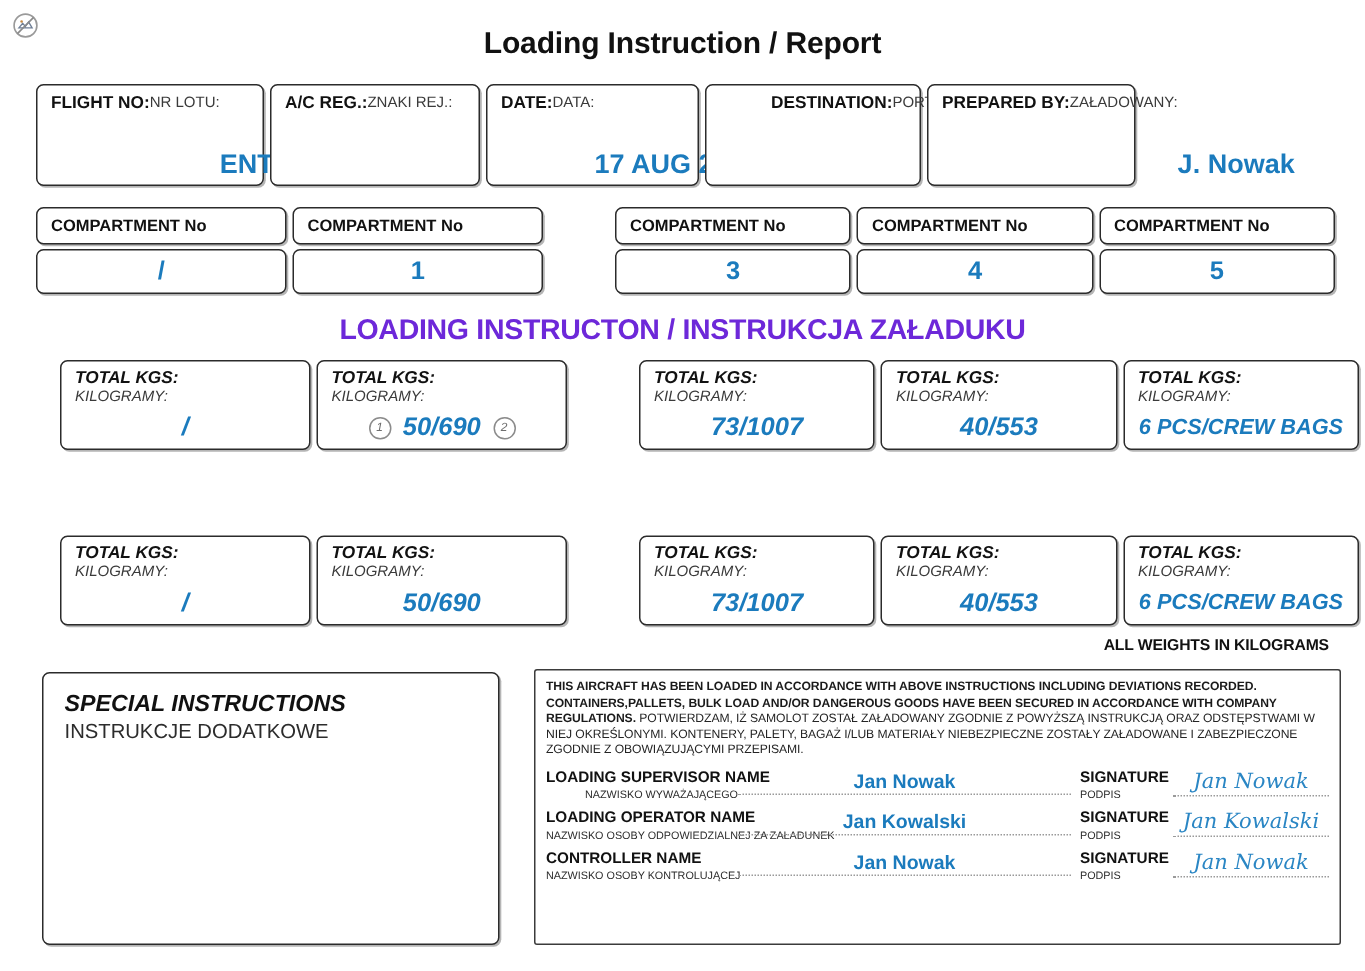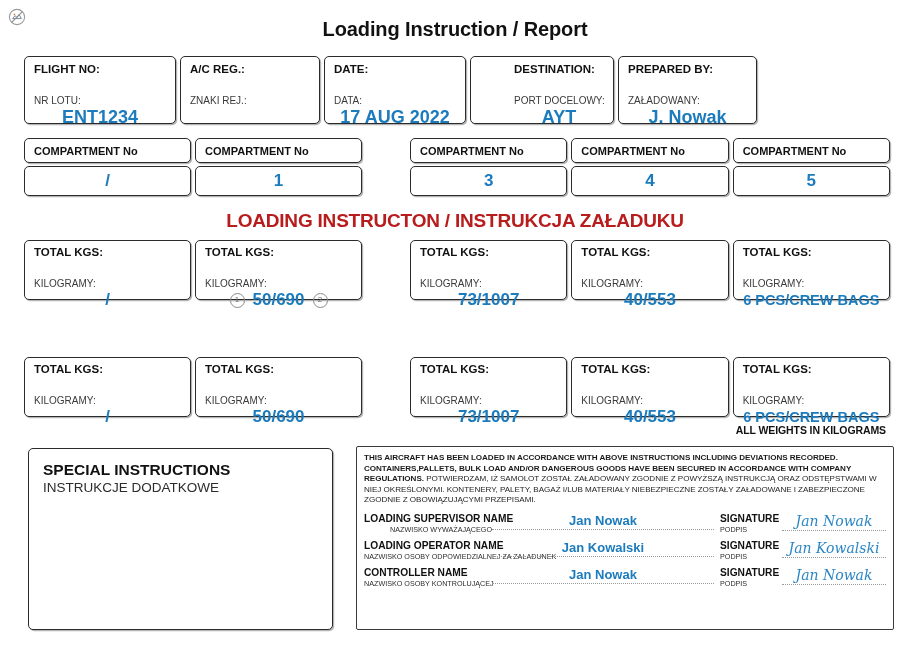--- a/index.html
+++ b/index.html
@@ -61,21 +61,21 @@
     top: 56px;
     width: 866px;
     height: 68px;
     display: flex;
     gap: 4px;
   }
   .info-cell {
     flex: 1 1 0;
     padding: 6px 9px 4px 9px;
     display: flex;
-    flex-direction: column;
+    flex-direction: row;
     min-width: 0;
   }
   .info-cell.w-flight { flex: 0 0 152px; }
   .info-cell.w-reg    { flex: 0 0 140px; }
   .info-cell.w-date   { flex: 0 0 142px; }
   .info-cell.w-stn    { flex: 0 0 141px; }
   .info-cell.w-dst    { flex: 0 0 144px; padding-left: 43px; }
   .info-cell.w-prep   { flex: 0 0 139px; }
 
   .lbl-en {
@@ -84,21 +84,20 @@
     line-height: 13px;
     color: #111111;
     white-space: nowrap;
   }
   .lbl-pl {
     font-size: 10px;
     font-weight: normal;
     line-height: 12px;
     color: #3a3a3a;
     white-space: nowrap;
-    margin-top: 19px;
   }
   .val-blue {
     margin-top: auto;
     text-align: center;
     font-size: 18px;
     font-weight: bold;
     color: #1b7bbd;
     line-height: 20px;
     white-space: nowrap;
   }
@@ -148,32 +147,33 @@
   }
 
   
   .section-head {
     position: absolute;
     left: 0;
     width: 910px;
     text-align: center;
     font-size: 19px;
     font-weight: bold;
-    color: #b91c1c;
+    color: #6d28d9;
     letter-spacing: -0.2px;
   }
   .section-head.instr  { top: 210px; }
   .section-head.report { top: 327px; }
 
   
   .kgs-row {
     position: absolute;
-    left: 24px;
+    left: 40px;
     width: 784px;
     height: 60px;
+    font-style: italic;
   }
   .kgs-row.instr  { top: 240px; }
   .kgs-row.report { top: 357px; }
 
   .kgs-group {
     position: absolute;
     top: 0;
     height: 60px;
     display: flex;
     gap: 4px;
@@ -238,20 +238,21 @@
     width: 305px;
     height: 182px;
     padding: 12px 14px;
     box-sizing: border-box;
   }
   .special-en {
     font-size: 15.5px;
     font-weight: bold;
     color: #111111;
     line-height: 18px;
+    font-style: italic;
   }
   .special-pl {
     font-size: 13.5px;
     font-weight: normal;
     color: #2c2c2c;
     line-height: 17px;
   }
 
   
   .cert-box {

